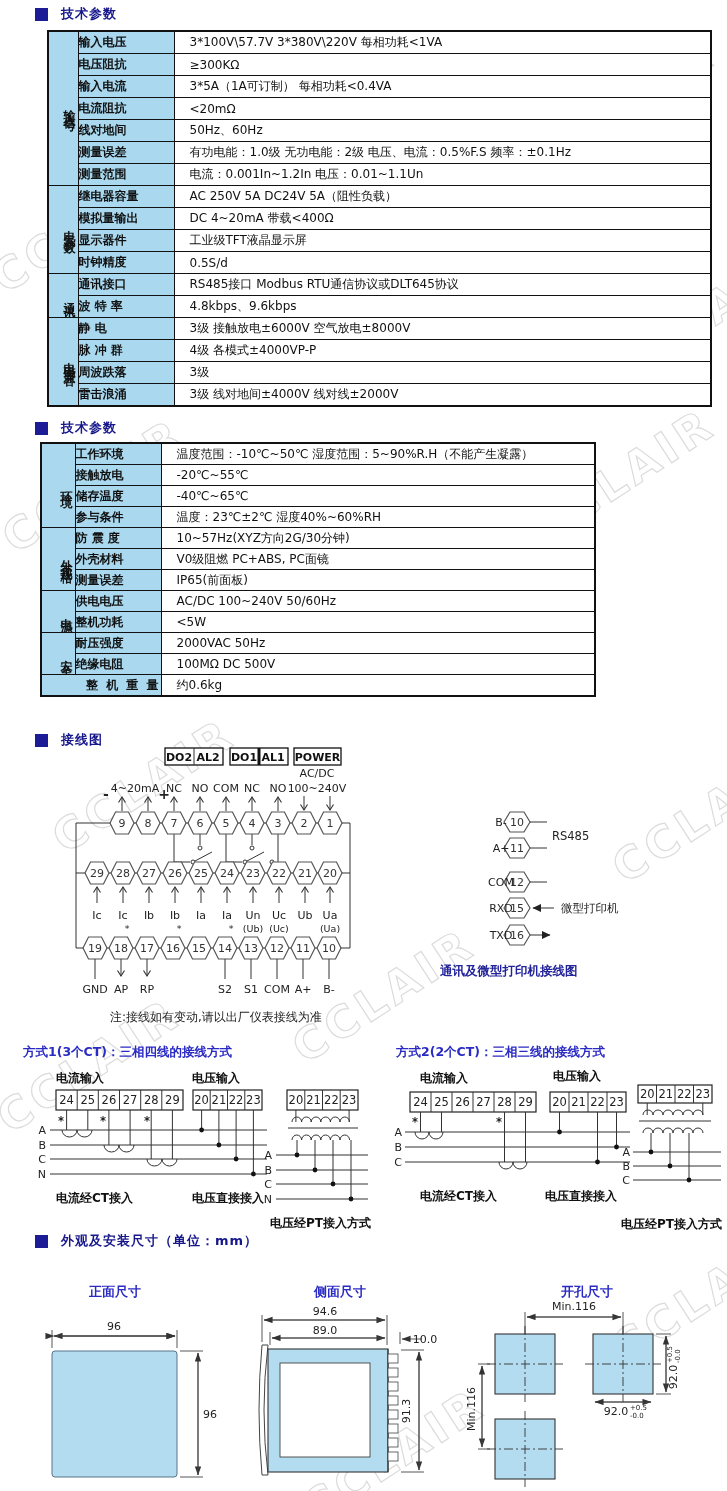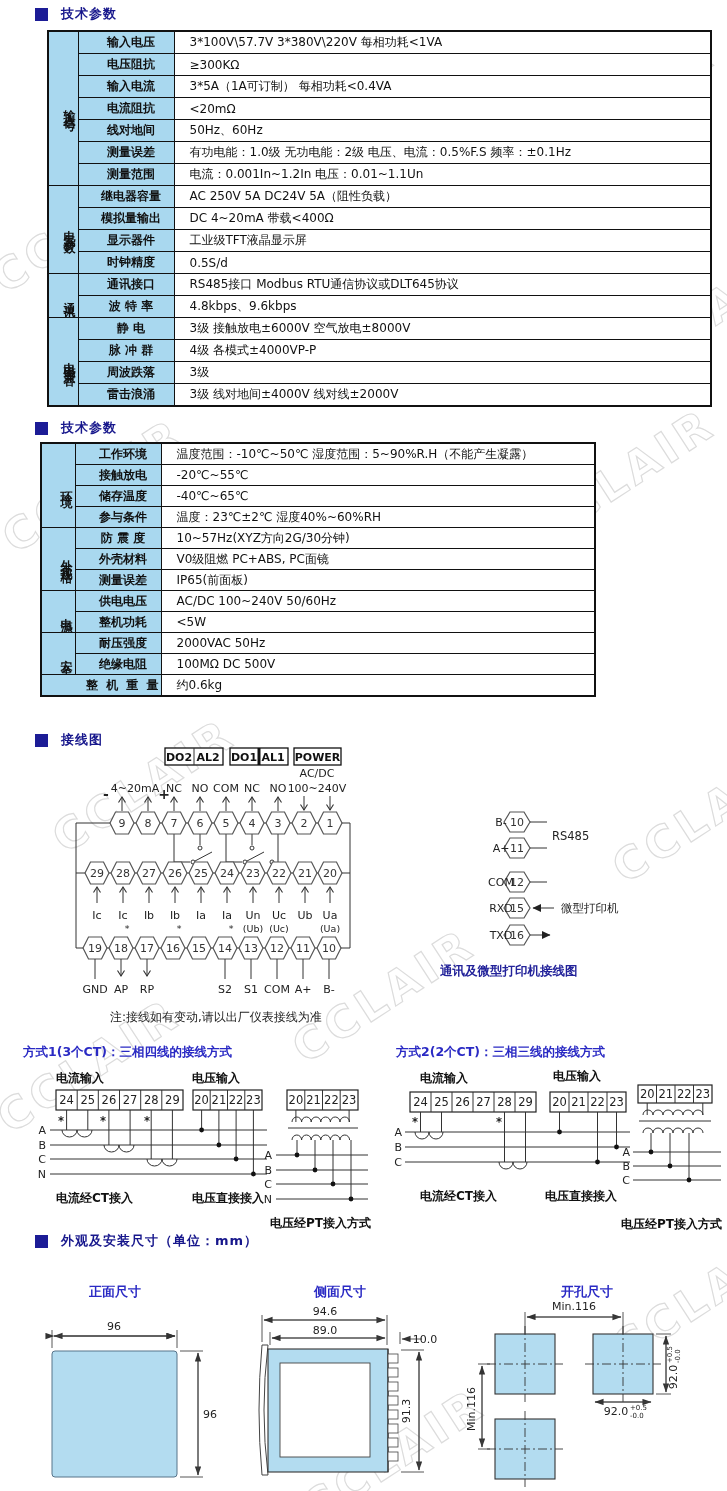--- a/index.html
+++ b/index.html
@@ -14,21 +14,21 @@
   .sec .bullet{width:13px;height:13px;background:#1c1c96;flex:0 0 auto;}
   .sec h2{margin:0;font-size:13px;font-weight:bold;color:#17178c;letter-spacing:1px;}
   
   table.spec{border-collapse:collapse;table-layout:fixed;position:absolute;
              border:2px solid #111;background:#fff;}
   table.spec td{border:1px solid #111;font-size:12px;vertical-align:middle;
                 overflow:hidden;white-space:nowrap;}
   table.spec td.grp{background:#a9d8ef;text-align:right;font-weight:bold;padding:0;}
   table.spec td.grp .vtext{writing-mode:vertical-rl;text-orientation:upright;
                            letter-spacing:4px;display:inline-block;}
-  table.spec td.lbl{background:#a9d8ef;font-weight:bold;padding:0 0 0 10px;text-align:center;}
+  table.spec td.lbl{background:#a9d8ef;font-weight:bold;padding:0 0 0 0;}
   table.spec td.val{background:#fff;padding:0 0 0 15px;font-weight:500;}
   table.spec td.ftr{letter-spacing:2px;}
   #t1 td{height:21px;}
   #t2 td{height:20px;}
   
   svg{position:absolute;overflow:visible;}
   .hexpoly{fill:#fff;stroke:#555;stroke-width:1.2;}
   text{font-family:"DejaVu Sans","Liberation Sans",sans-serif;}
   .tnum{font-size:11px;text-anchor:middle;fill:#333;}
   .wlab{font-size:11px;text-anchor:middle;fill:#222;font-weight:500;}

